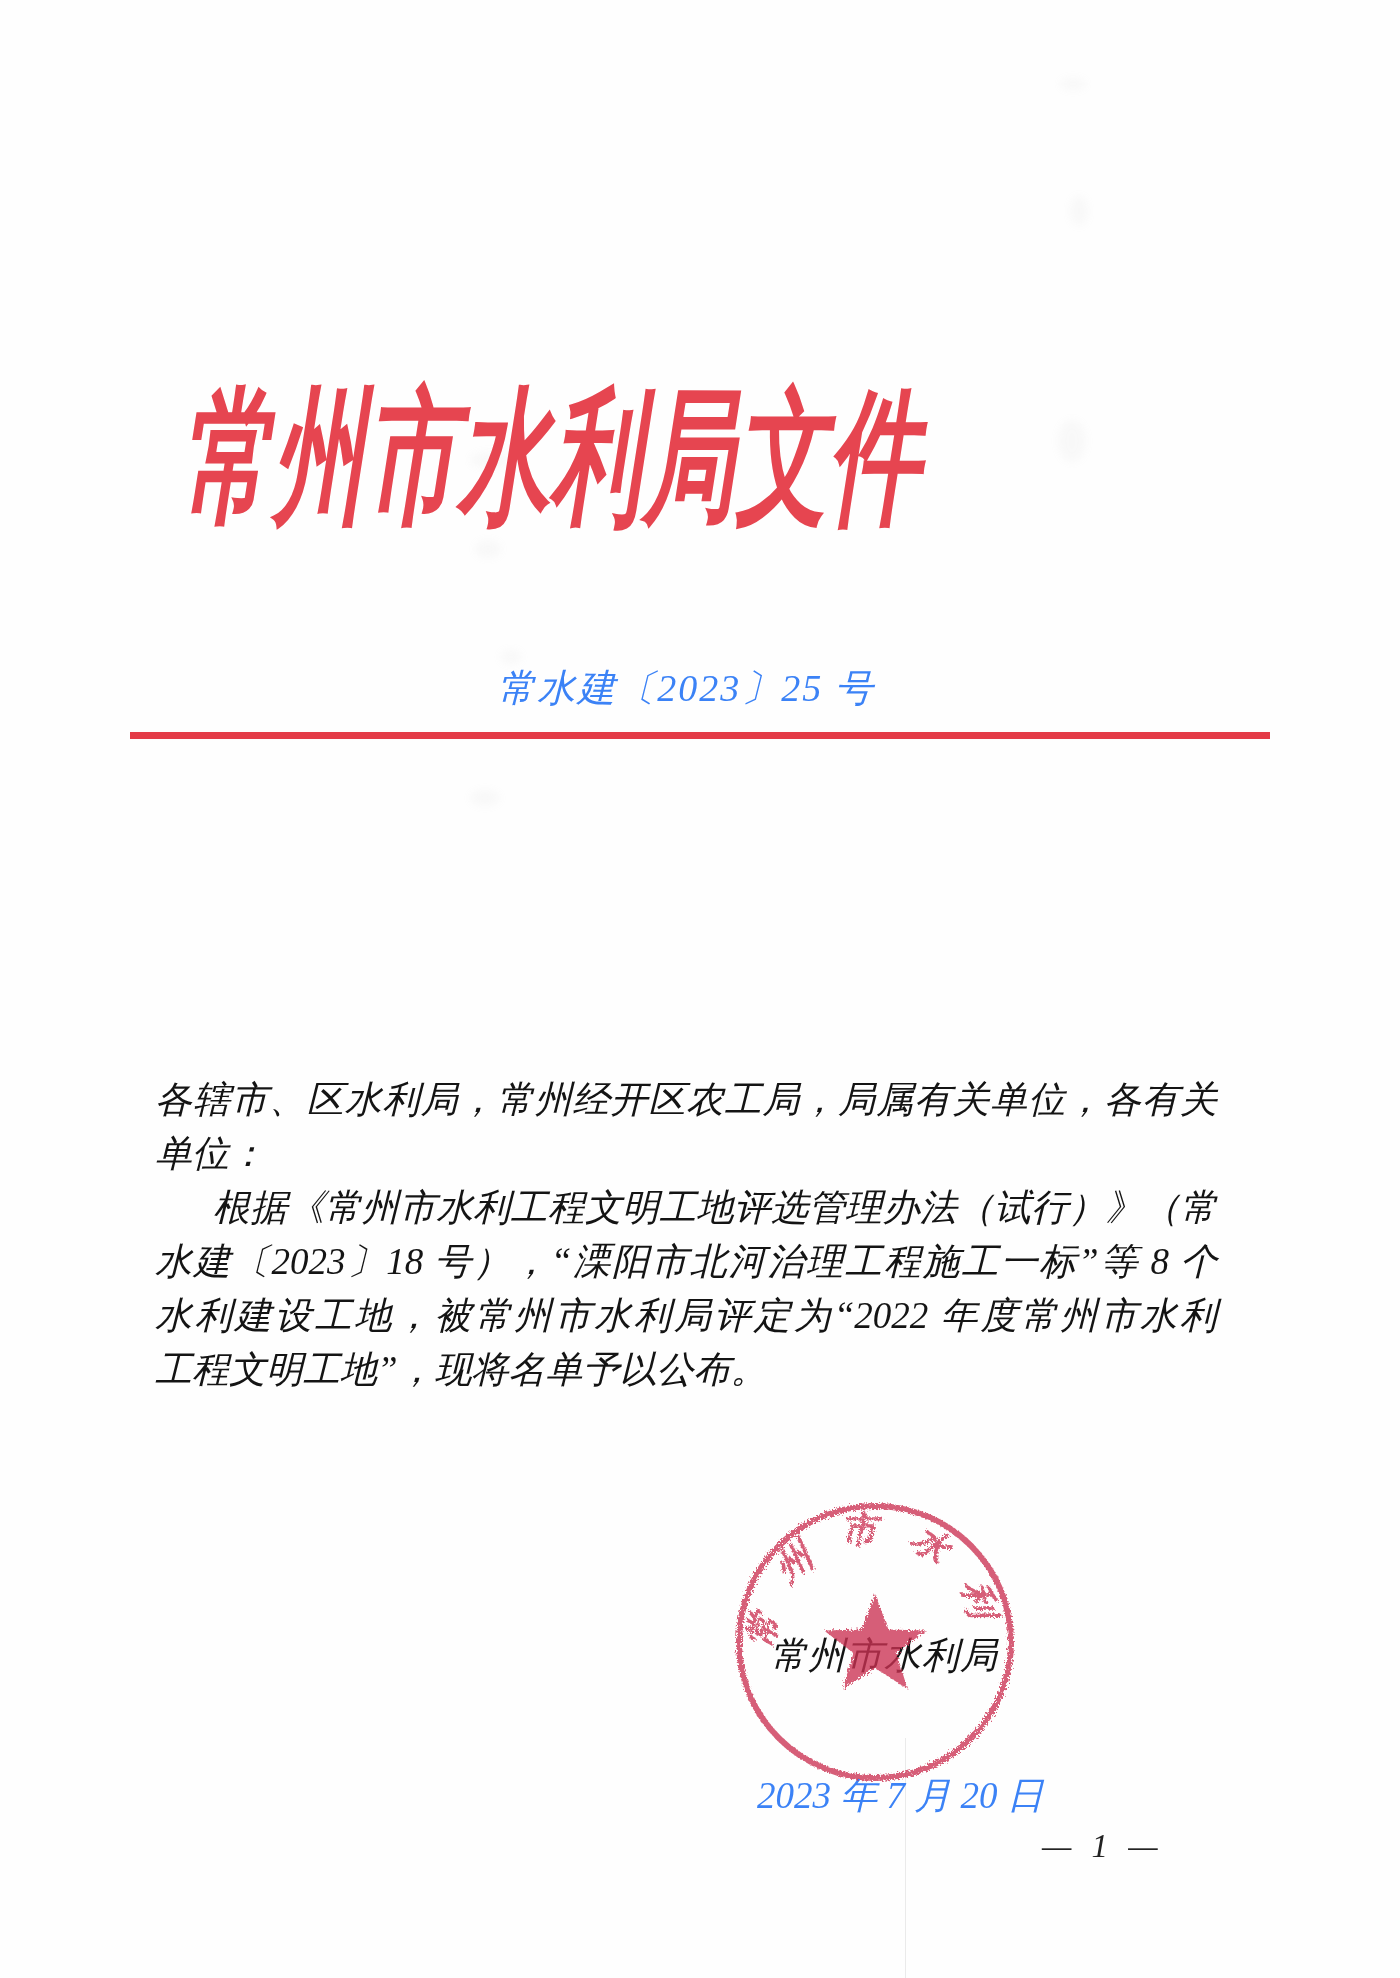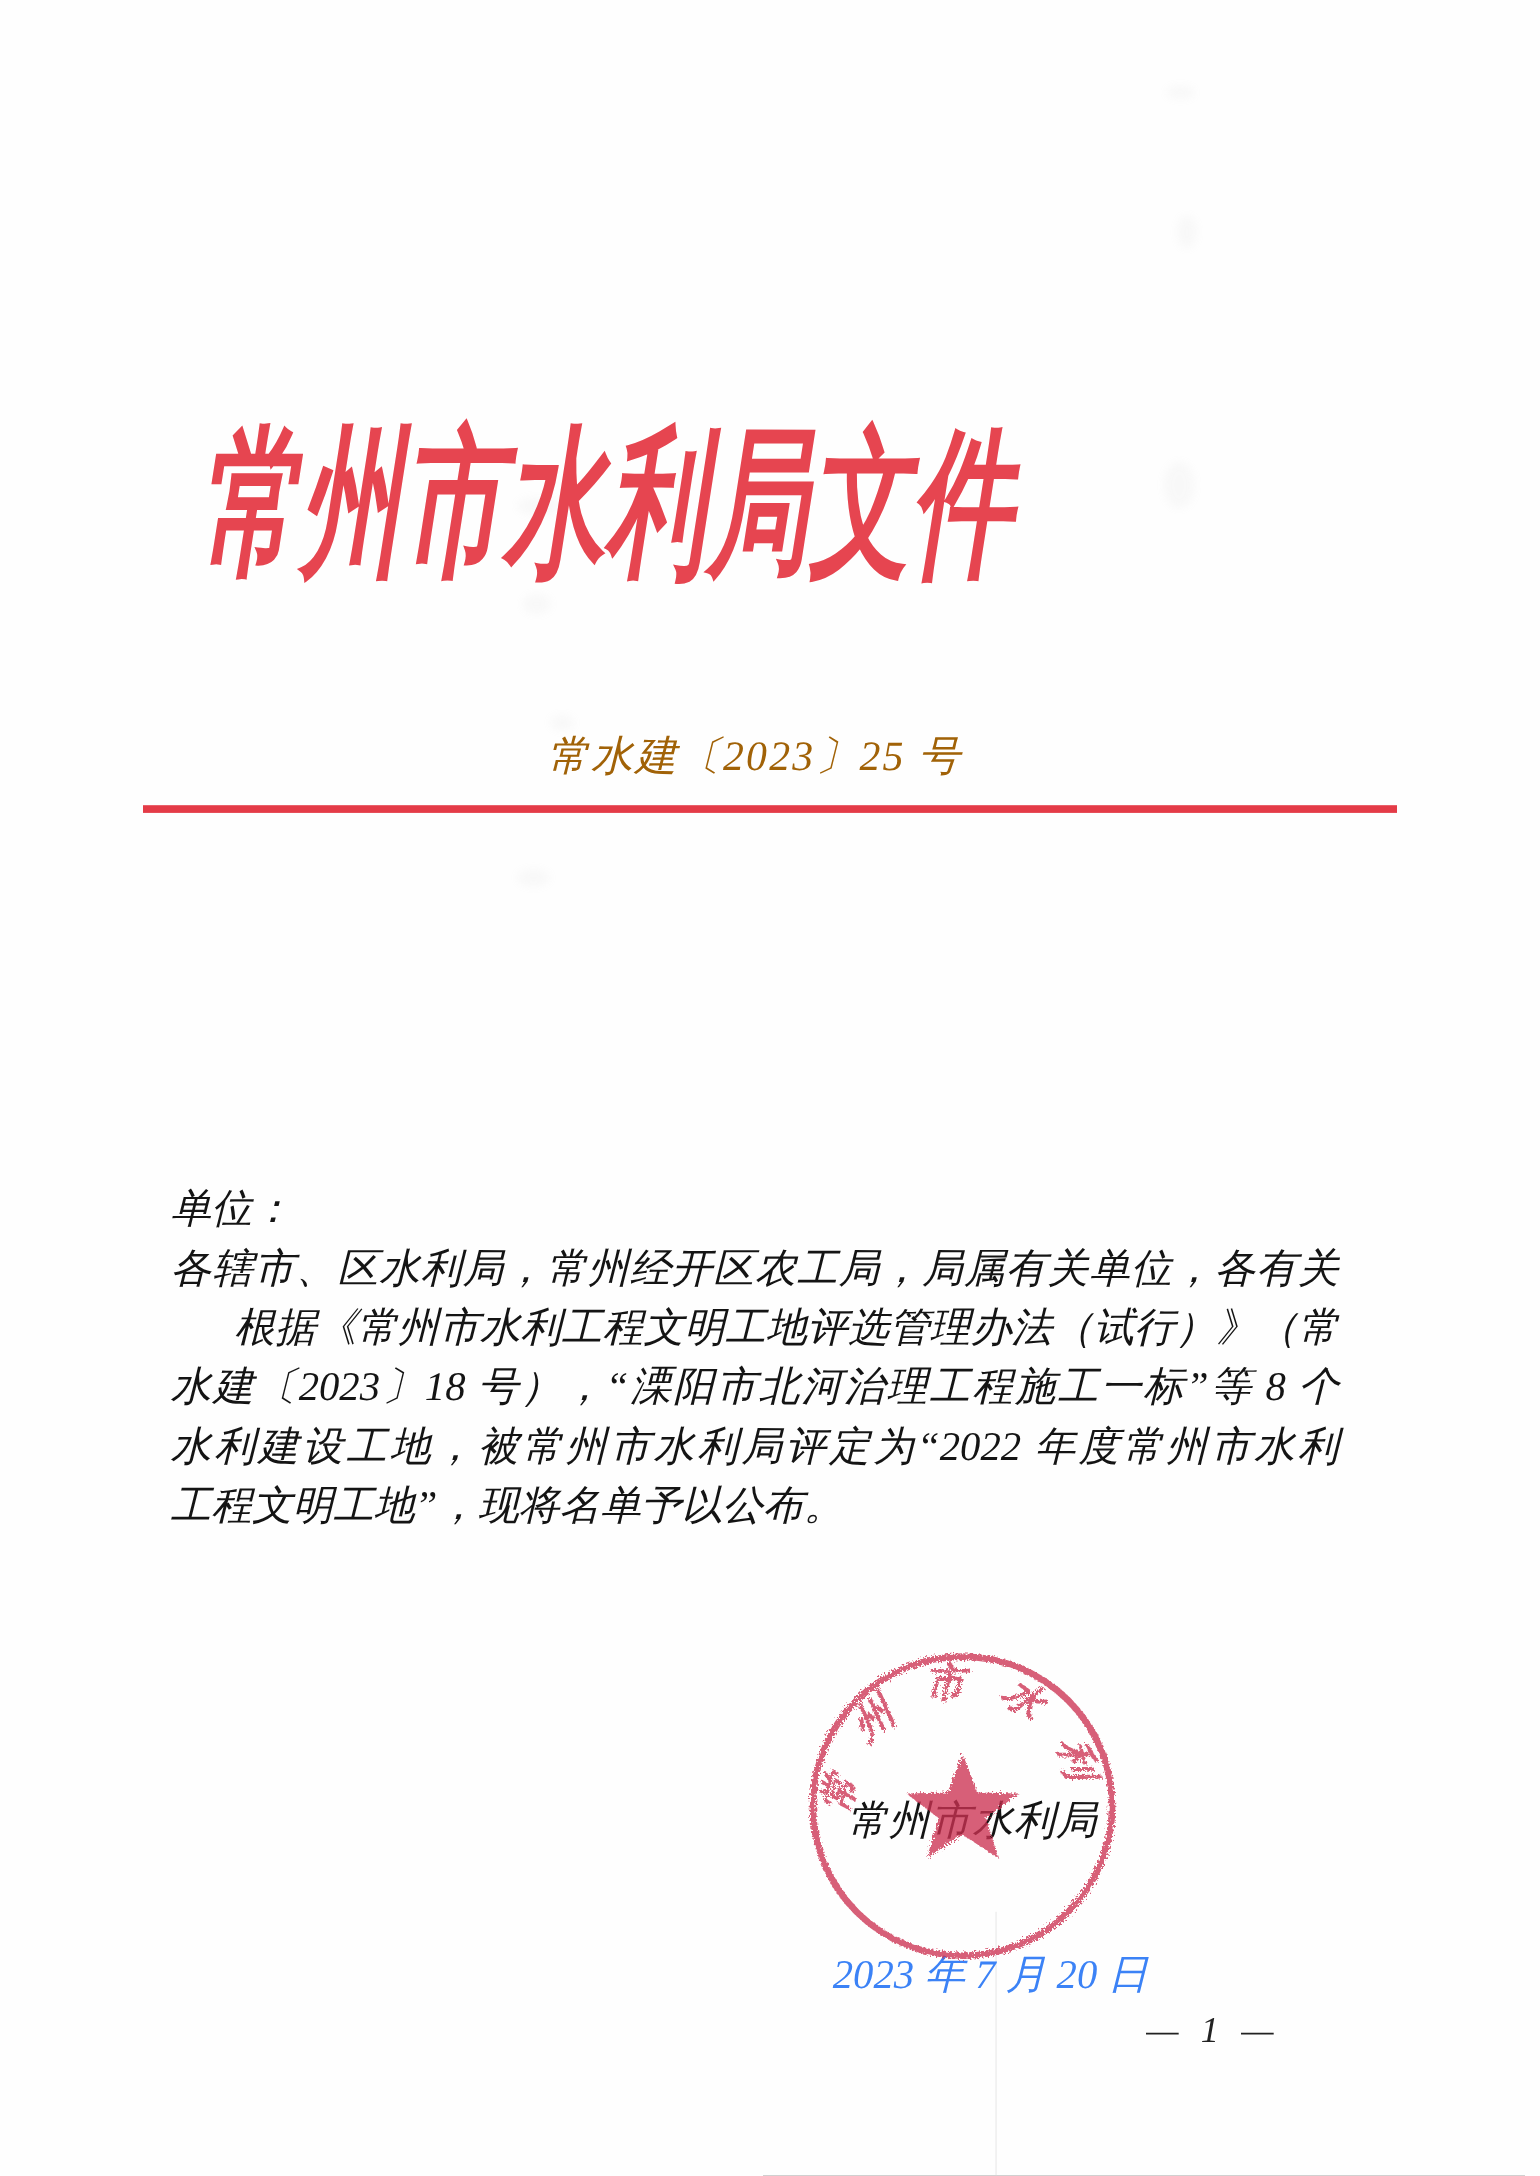--- a/index.html
+++ b/index.html
@@ -18,21 +18,21 @@
     position:absolute;left:180px;top:385px;width:740px;
     font-size:92px;font-weight:700;line-height:1;
     color:#e64550;
     text-align:justify;text-align-last:justify;
     transform:scaleY(1.6);transform-origin:top center;
     white-space:nowrap;
   }
   .doc-number{
     position:absolute;left:155px;top:664px;width:1062px;
     font-size:38px;line-height:48px;text-align:center;
-    color:#a16207;letter-spacing:2px;
+    color:#3b82f6;letter-spacing:2px;
   }
   .red-rule{
     position:absolute;left:130px;top:732px;width:1140px;height:7px;
     background:#e43b47;
   }
   
   .doc-title{
     position:absolute;left:155px;top:862px;width:1062px;
     font-size:51px;line-height:81px;font-weight:700;
     text-align:center;letter-spacing:2px;color:#161616;
@@ -96,22 +96,22 @@
   <div class="vline"></div>
 
   <div class="org-title">常州市水利局文件</div>
 
   <div class="doc-number">常水建〔2023〕25 号</div>
 
   <div class="red-rule"></div>
 
 
   <div class="body-block">
+    <div class="bline jline">各辖市、区水利局，常州经开区农工局，局属有关单位，各有关</div>
     <div class="bline">单位：</div>
-    <div class="bline jline">各辖市、区水利局，常州经开区农工局，局属有关单位，各有关</div>
     <div class="bline jline indent">根据《常州市水利工程文明工地评选管理办法（试行）》（常</div>
     <div class="bline jline">水建〔2023〕18 号），“溧阳市北河治理工程施工一标”等 8 个</div>
     <div class="bline jline">水利建设工地，被常州市水利局评定为“2022 年度常州市水利</div>
     <div class="bline">工程文明工地”，现将名单予以公布。</div>
   </div>
 
   <div class="sig-org">常州市水利局</div>
   <div class="sig-date">2023 年 7 月 20 日</div>
 
   <svg class="seal" viewBox="0 0 284 290" xmlns="http://www.w3.org/2000/svg">

